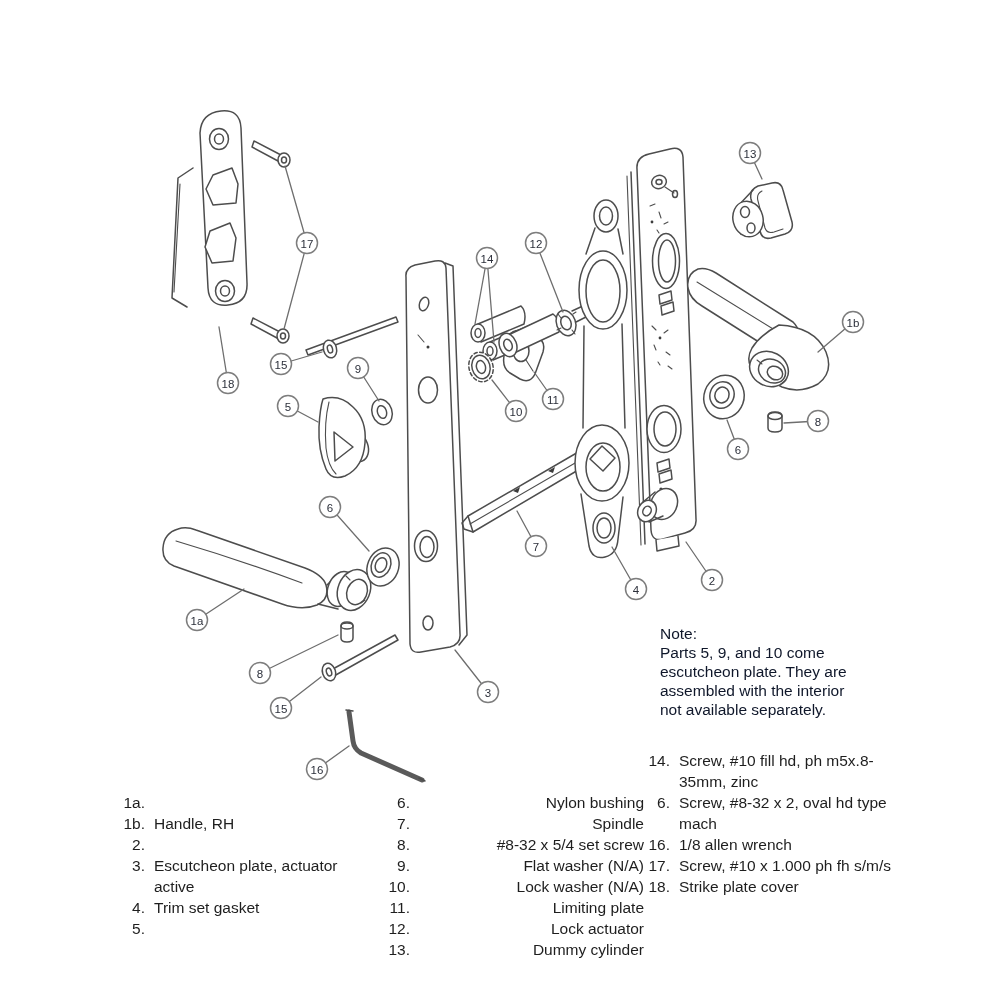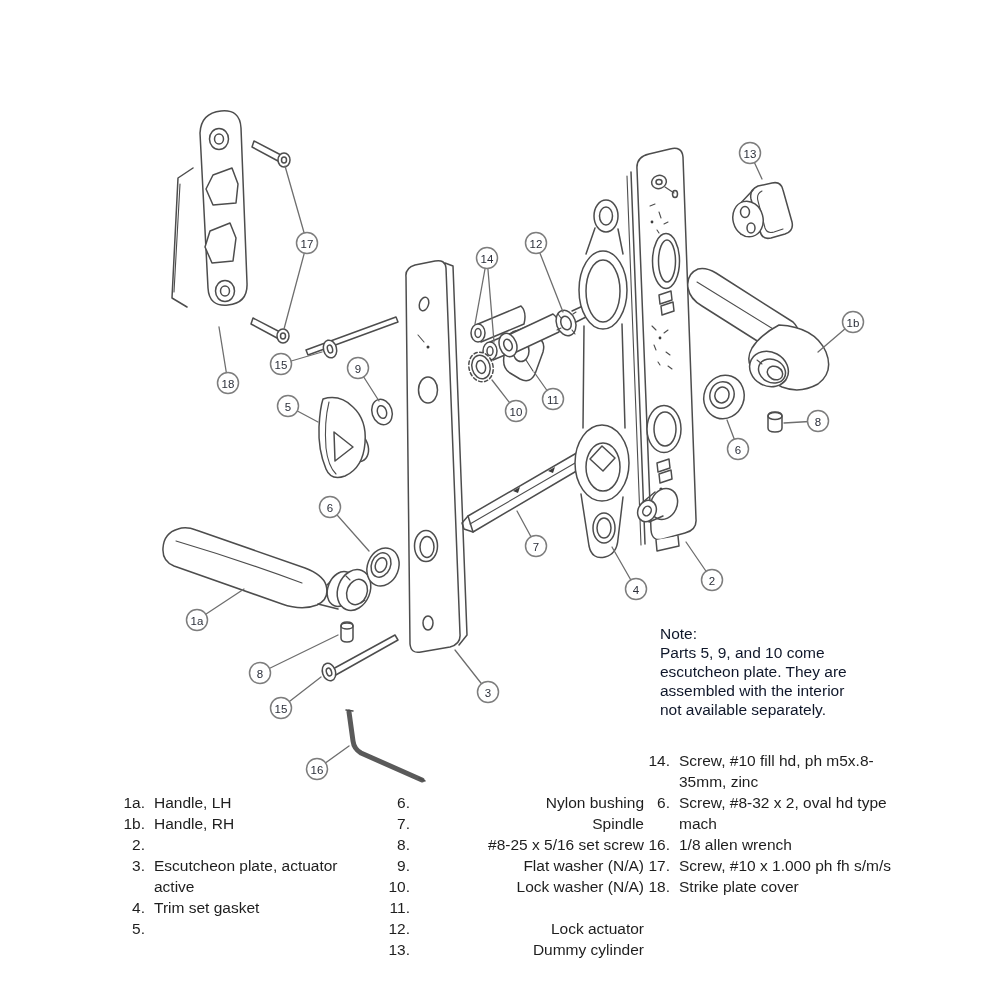--- a/index.html
+++ b/index.html
@@ -358,21 +358,20 @@
         <div>Parts 5, 9, and 10 come</div>
         <div>escutcheon plate. They are</div>
         <div>assembled with the interior</div>
         <div>not available separately.</div>
       </div>
   </div>
 
   <div id="col1" class="parts-col" style="left:115px;top:792px;">
       <div class="pl-item">
         <span class="pl-num">1a.</span>
-        <span class="pl-label">Handle, LH</span>
       </div>
       <div class="pl-item">
         <span class="pl-num">1b.</span>
         <span class="pl-label">Handle, RH</span>
       </div>
       <div class="pl-item">
         <span class="pl-num">2.</span>
       </div>
       <div class="pl-item">
         <span class="pl-num">3.</span>
@@ -390,32 +389,33 @@
       <div class="pl-item">
         <span class="pl-num">6.</span>
         <span class="pl-label">Nylon bushing</span>
       </div>
       <div class="pl-item">
         <span class="pl-num">7.</span>
         <span class="pl-label">Spindle</span>
       </div>
       <div class="pl-item">
         <span class="pl-num">8.</span>
-        <span class="pl-label">#8-25 x 5/16 set screw</span>
+        <span class="pl-label">#8-32 x 5/4 set screw</span>
       </div>
       <div class="pl-item">
         <span class="pl-num">9.</span>
         <span class="pl-label">Flat washer (N/A)</span>
       </div>
       <div class="pl-item">
         <span class="pl-num">10.</span>
         <span class="pl-label">Lock washer (N/A)</span>
       </div>
       <div class="pl-item">
         <span class="pl-num">11.</span>
+        <span class="pl-label">Limiting plate</span>
       </div>
       <div class="pl-item">
         <span class="pl-num">12.</span>
         <span class="pl-label">Lock actuator</span>
       </div>
       <div class="pl-item">
         <span class="pl-num">13.</span>
         <span class="pl-label">Dummy cylinder</span>
       </div>
     </div>

